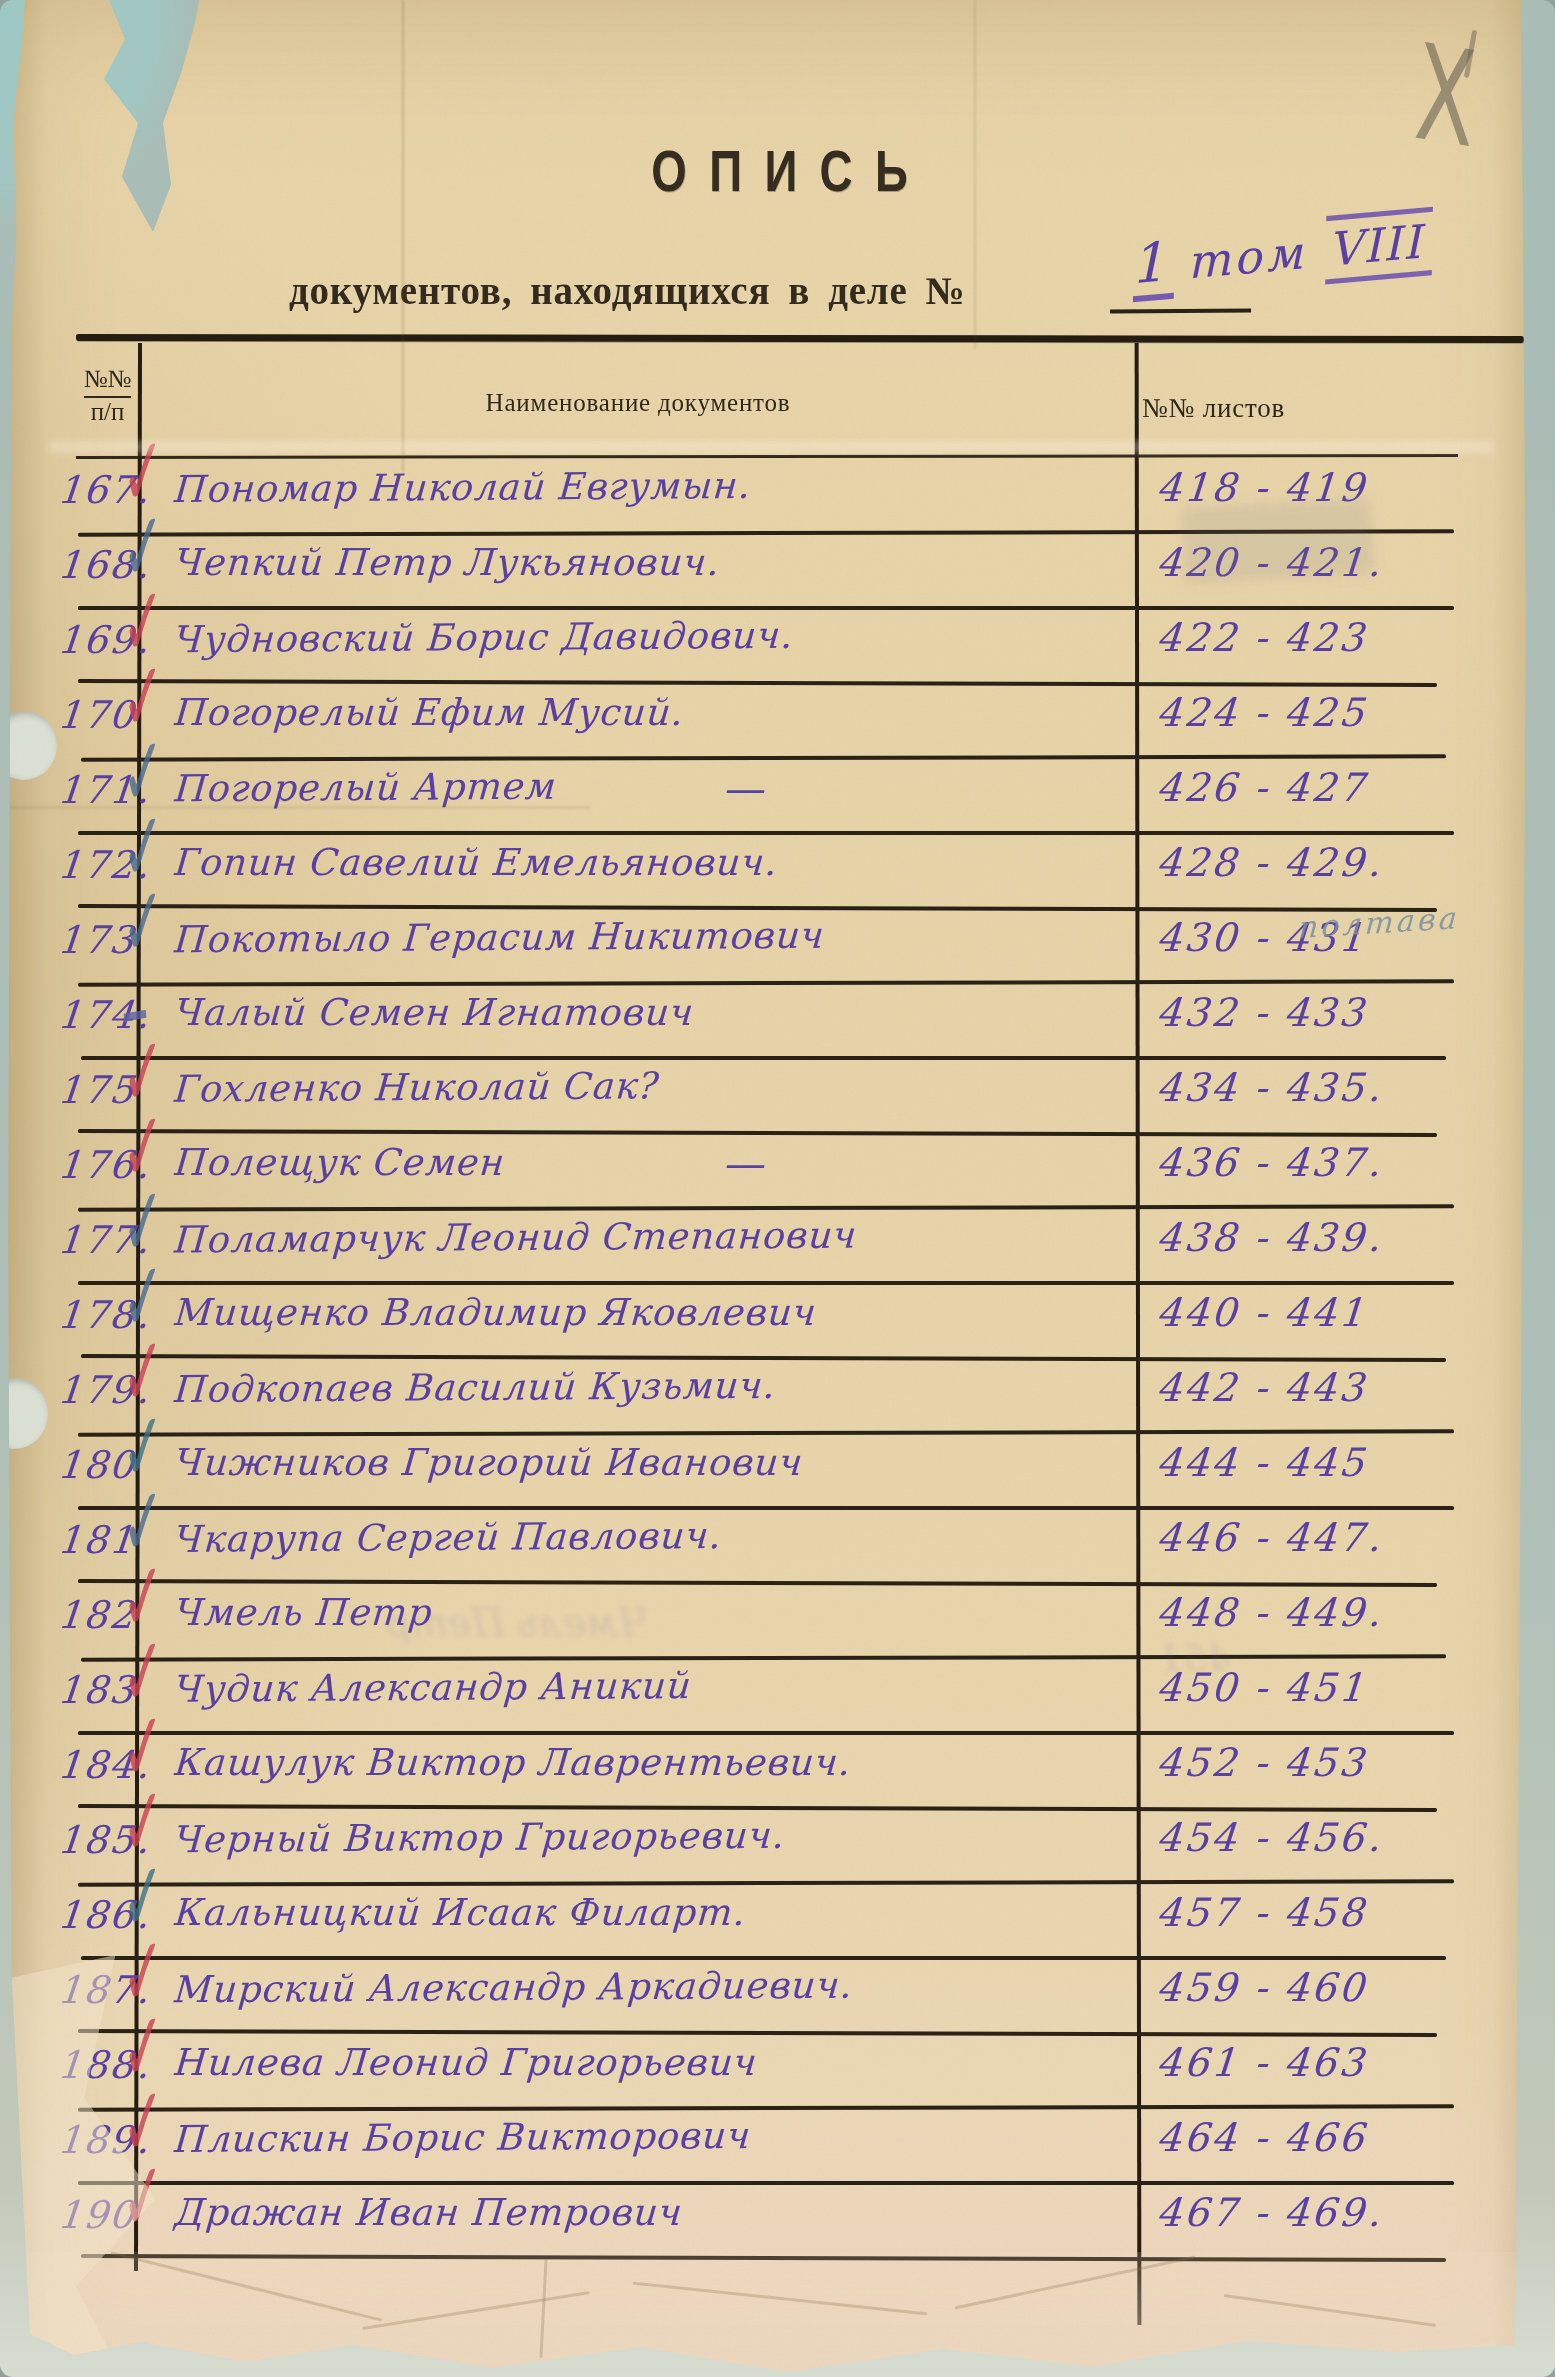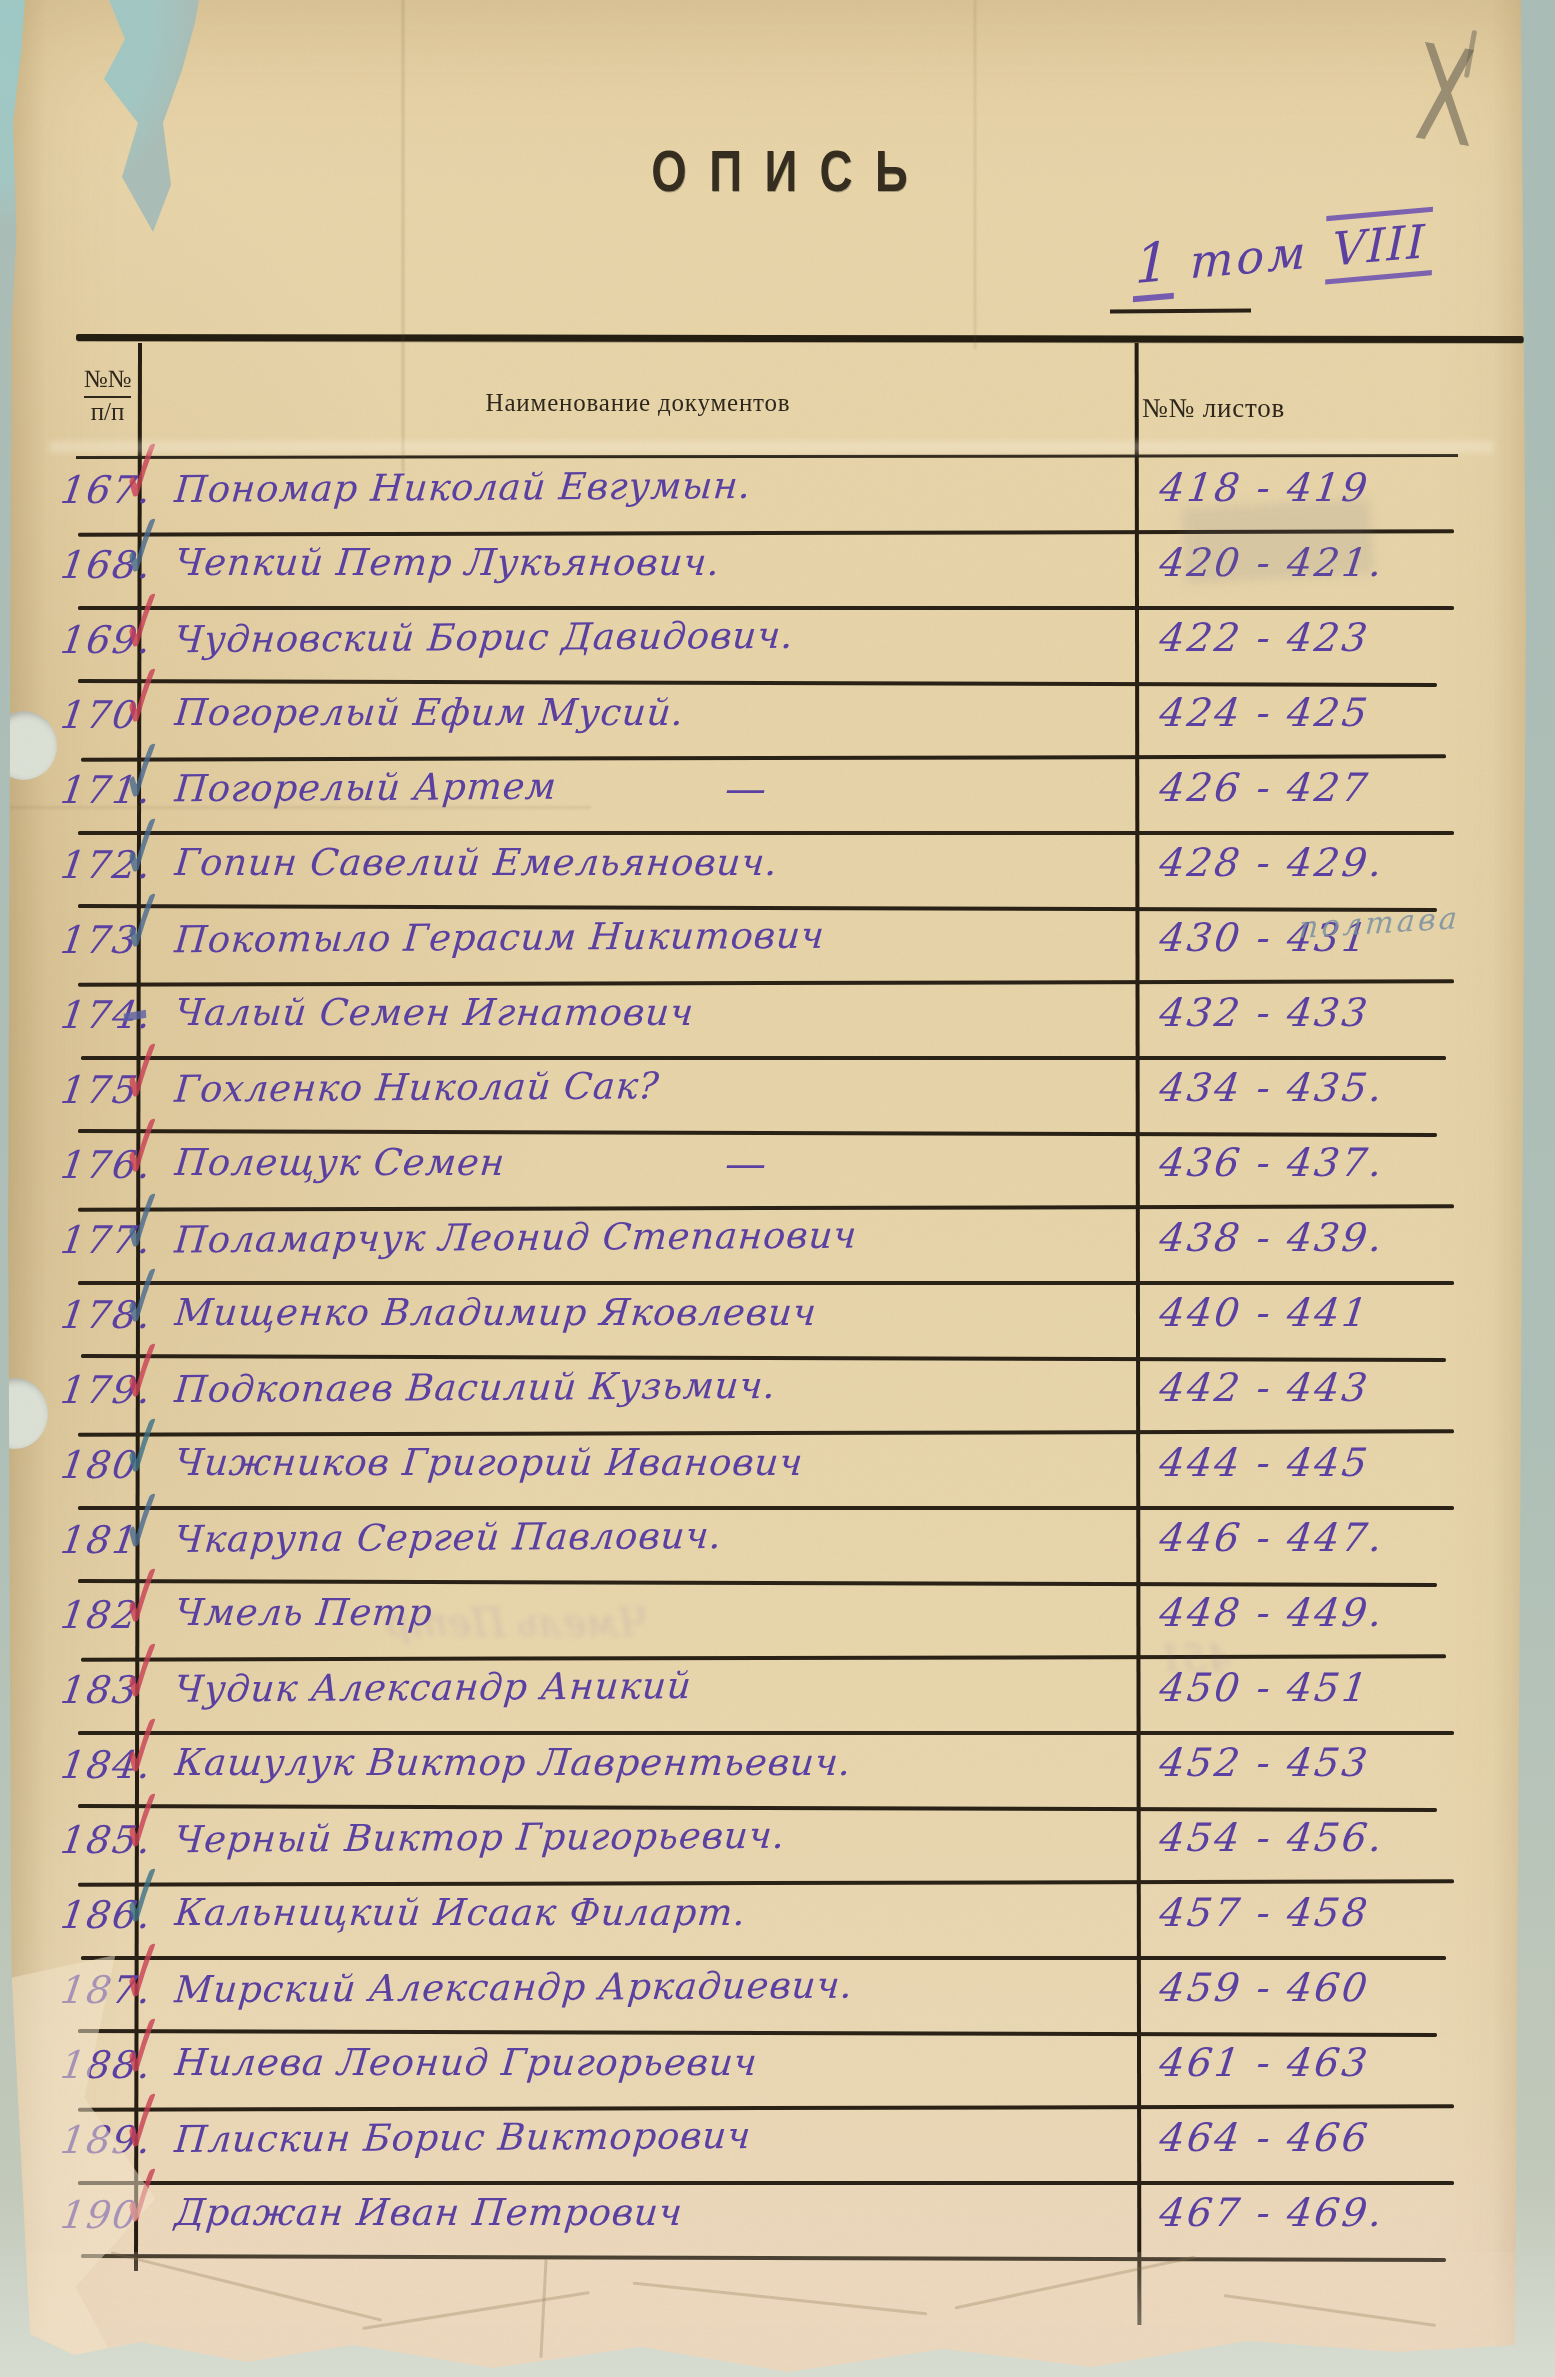--- a/index.html
+++ b/index.html
@@ -1,18 +1,18 @@
 <!DOCTYPE html>
 <html style="font-size:13px"><head>
 <meta charset="utf-8">
 <style>
   html,body{margin:0;padding:0;background:#8fa39c;}
   .stage{position:relative;width:1555px;height:2377px;overflow:hidden;
          background:linear-gradient(180deg,#a9bcb5 0%,#aebfb7 60%,#c2c9ba 92%,#d8ddd2 100%);
-         font-family:"Liberation Serif",serif;}
+         font-family:"Liberation Serif",serif;border-radius:13px;}
   .corner-teal{position:absolute;left:0;top:0;width:271px;height:296px;
         background:radial-gradient(263px 296px at 8.2px 16.4px,#9ec8c5 0%,#a2c6c2 55%,rgba(162,198,194,0) 72%);}
   
   .paper{position:absolute;left:0;top:0;width:1555px;height:2377px;
     clip-path:polygon(25px 0,109px 0,125px 39px,104px 79px,138px 123px,122px 177px,153px 232px,171px 185px,163px 123px,182px 70px,195px 23px,199px 0,1521px 0,1526px 624px,1520px 1560px,1515px 2345px,1396px 2352px,1248px 2341px,1092px 2367px,944px 2349px,788px 2372px,641px 2347px,493px 2368px,353px 2345px,246px 2362px,140px 2342px,74px 2355px,30px 2334px,11.5px 1971px,8.2px 1232px,11.5px 328px,16.4px 234px,13px 123px,21.4px 49px);
     background:
       radial-gradient(1150px 1807px at -5% 45%, rgba(150,112,52,.16), rgba(150,112,52,0) 55%),
       linear-gradient(270deg, rgba(130,98,48,.22) 0%, rgba(130,98,48,0) 4%),
       linear-gradient(90deg, rgba(120,88,40,.18) 0%, rgba(120,88,40,0) 3%),
       linear-gradient(180deg,#e6d1a4 0%,#e9d6ab 8%,#e8d5aa 40%,#e9d7ae 70%,#ebd9b6 88%,#edd9bd 94%,#eed8bf 100%);
@@ -79,20 +79,21 @@
 </style>
 </head>
 <body>
 
 <div class="stage">
   <div class="corner-teal"></div>
 
   <div class="paper">
 
     <div class="title">ОПИСЬ</div>
+    <div class="subtitle">документов, находящихся в деле №</div>
     <div class="case-underline"></div>
     <div class="case-hand hw">
       <span class="case-no">1</span>
       <span class="case-vol">том</span>
       <span class="case-rom">VIII</span>
     </div>
 
     <div class="thickline"></div>
     <div class="headline"></div>
     <div class="vline left"></div>

